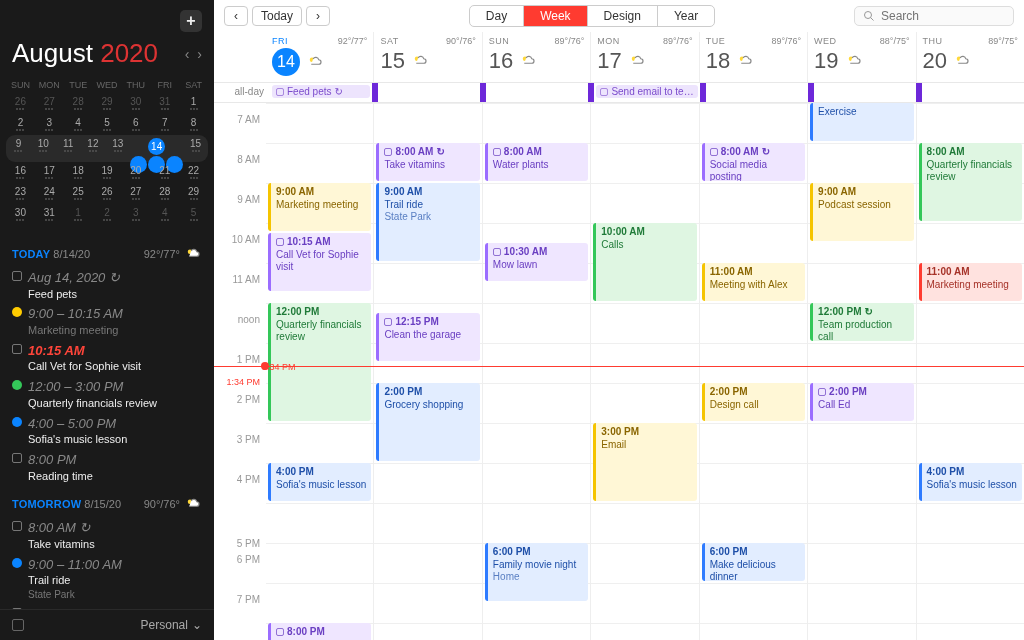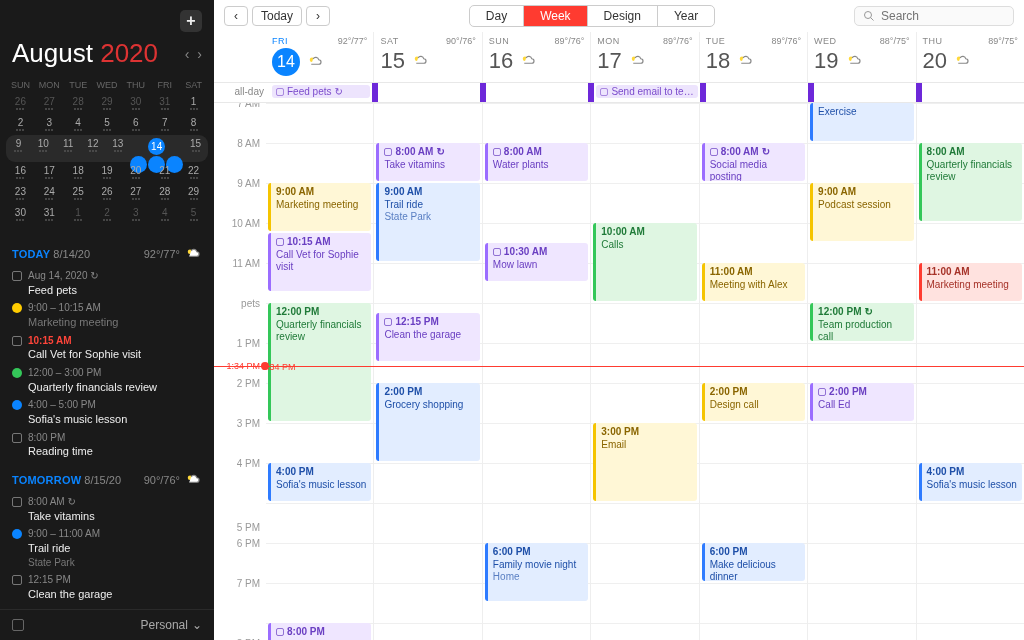--- a/index.html
+++ b/index.html
@@ -26,21 +26,21 @@
   .ag-day { margin-top:10px;}
   .ag-head { display:flex; justify-content:space-between; align-items:center; font-size:11px; margin-bottom:4px;}
   .ag-head .lbl { color:#0a84ff; font-weight:700; letter-spacing:.2px;}
   .ag-head .date { color:#888;}
   .ag-head .wx { color:#888; display:flex; align-items:center; gap:4px;}
   .ag-item { display:flex; gap:6px; padding:2px 0; align-items:flex-start;}
   .ag-b { width:10px; height:10px; border-radius:50%; border:1px solid #888; margin-top:2px; flex-shrink:0;}
   .ag-b.fill { background: currentColor; border:none;}
   .ag-cb { width:10px; height:10px; border:1px solid #777; border-radius:2px; margin-top:2px; flex-shrink:0;}
   .ag-txt { font-size:11px; line-height:1.35;}
-  .ag-time { color:#888; font-size:10px;}
+  .ag-time { color:#888; font-size:13px;font-style:italic;}
   .ag-title { color:#eee;}
   .ag-sub { color:#777; font-size:10px;}
   .c-green{color:#34c759;} .c-blue{color:#0a84ff;} .c-yellow{color:#ffcc00;}
   .sb-bottom { padding:8px 12px; display:flex; justify-content:space-between; align-items:center; border-top:1px solid #2a2a2a; color:#aaa; font-size:12px;}
   .sb-bottom .check { width:12px;height:12px;border:1px solid #666;border-radius:2px;}
   .sb-bottom .cal-pick{display:flex; align-items:center; gap:4px; cursor:pointer;}
   
   .main { flex:1; display:flex; flex-direction:column; position:relative; }
   .toolbar { height:32px; display:flex; align-items:center; padding:0 10px; gap:8px;}
   .nav-btns { display:flex; gap:4px;}
@@ -68,21 +68,21 @@
   .allday .gut{ width:52px; font-size:10px; color:#888; text-align:right; padding:3px 6px 0 0;}
   .allday .cols{ flex:1; display:flex;}
   .allday .ac{ flex:1; border-left:6px solid #6d28d9; padding:2px 2px;}
   .allday .ac:first-child{border-left:none;}
   .chip { font-size:10px; padding:1px 4px; border-radius:3px; white-space:nowrap; overflow:hidden; text-overflow:ellipsis; display:flex; align-items:center; gap:3px;}
   .chip .cb{width:8px;height:8px;border:1px solid currentColor; border-radius:2px; opacity:.6;}
   .chip.purple{ background:#ede4fd; color:#7b4bcc;}
   
   .grid { flex:1; overflow:hidden; position:relative;}
   .grid-inner{ display:flex; height:100%;}
-  .gutter{ width:52px; position:relative;}
+  .gutter{ width:52px; position:relative;margin-top:16px;}
   .ghour{ position:absolute; right:6px; font-size:10px; color:#999; transform:translateY(-50%);}
   .cols{ flex:1; display:flex; position:relative;}
   .col{ flex:1; border-left:1px solid #eee; position:relative;}
   .col:first-child{border-left:none;}
   .hline{ position:absolute; left:0; right:0; border-top:1px solid #efefef;}
   .now{ position:absolute; left:0; right:0; border-top:1px solid #ff3b30;}
   .now-lbl{ position:absolute; font-size:9px; color:#ff3b30; right:100%; margin-right:4px; transform:translateY(-50%); white-space:nowrap;}
   .now-dot{ position:absolute; width:8px;height:8px;background:#ff3b30;border-radius:50%; left:51px; transform:translate(-50%,-50%);}
   
   .ev { position:absolute; left:2px; right:2px; border-radius:3px; padding:3px 5px; font-size:10px; line-height:1.25; overflow:hidden; cursor:pointer; border-left:3px solid;}
@@ -580,21 +580,21 @@
   </div>
 
   <div class="grid">
     <div class="grid-inner">
       <div class="gutter" id="gutter">
           <div class="ghour" style="top:0px">7 AM</div>
           <div class="ghour" style="top:40px">8 AM</div>
           <div class="ghour" style="top:80px">9 AM</div>
           <div class="ghour" style="top:120px">10 AM</div>
           <div class="ghour" style="top:160px">11 AM</div>
-          <div class="ghour" style="top:200px">pets</div>
+          <div class="ghour" style="top:200px">noon</div>
           <div class="ghour" style="top:240px">1 PM</div>
           <div class="ghour" style="top:280px">2 PM</div>
           <div class="ghour" style="top:320px">3 PM</div>
           <div class="ghour" style="top:360px">4 PM</div>
           <div class="ghour" style="top:424px">5 PM</div>
           <div class="ghour" style="top:440px">6 PM</div>
           <div class="ghour" style="top:480px">7 PM</div>
           <div class="ghour" style="top:540px">8 PM</div>
           <div style="position: absolute; top: 262.8px; right: 6px; font-size: 9px; color: rgb(255, 59, 48); transform: translateY(-50%);">1:34 PM</div>
         </div>

